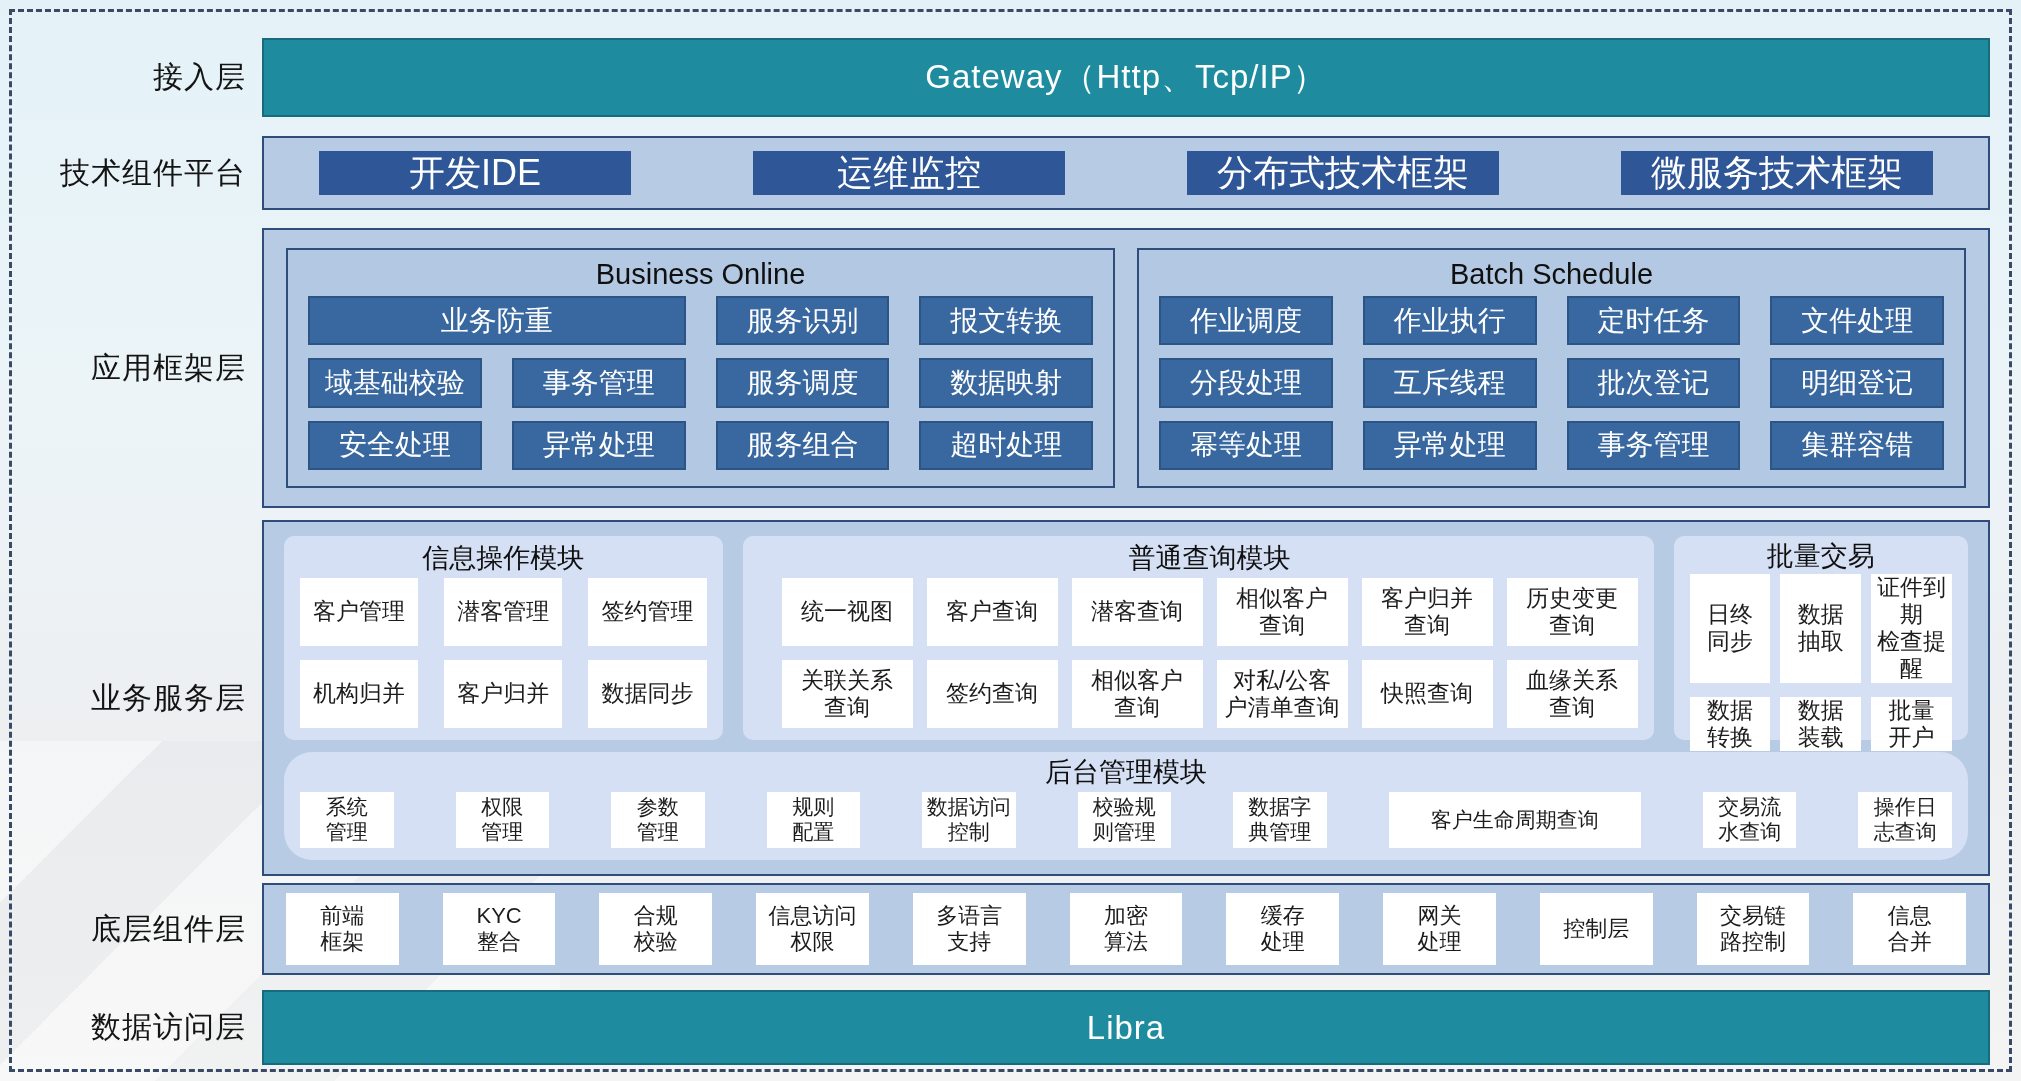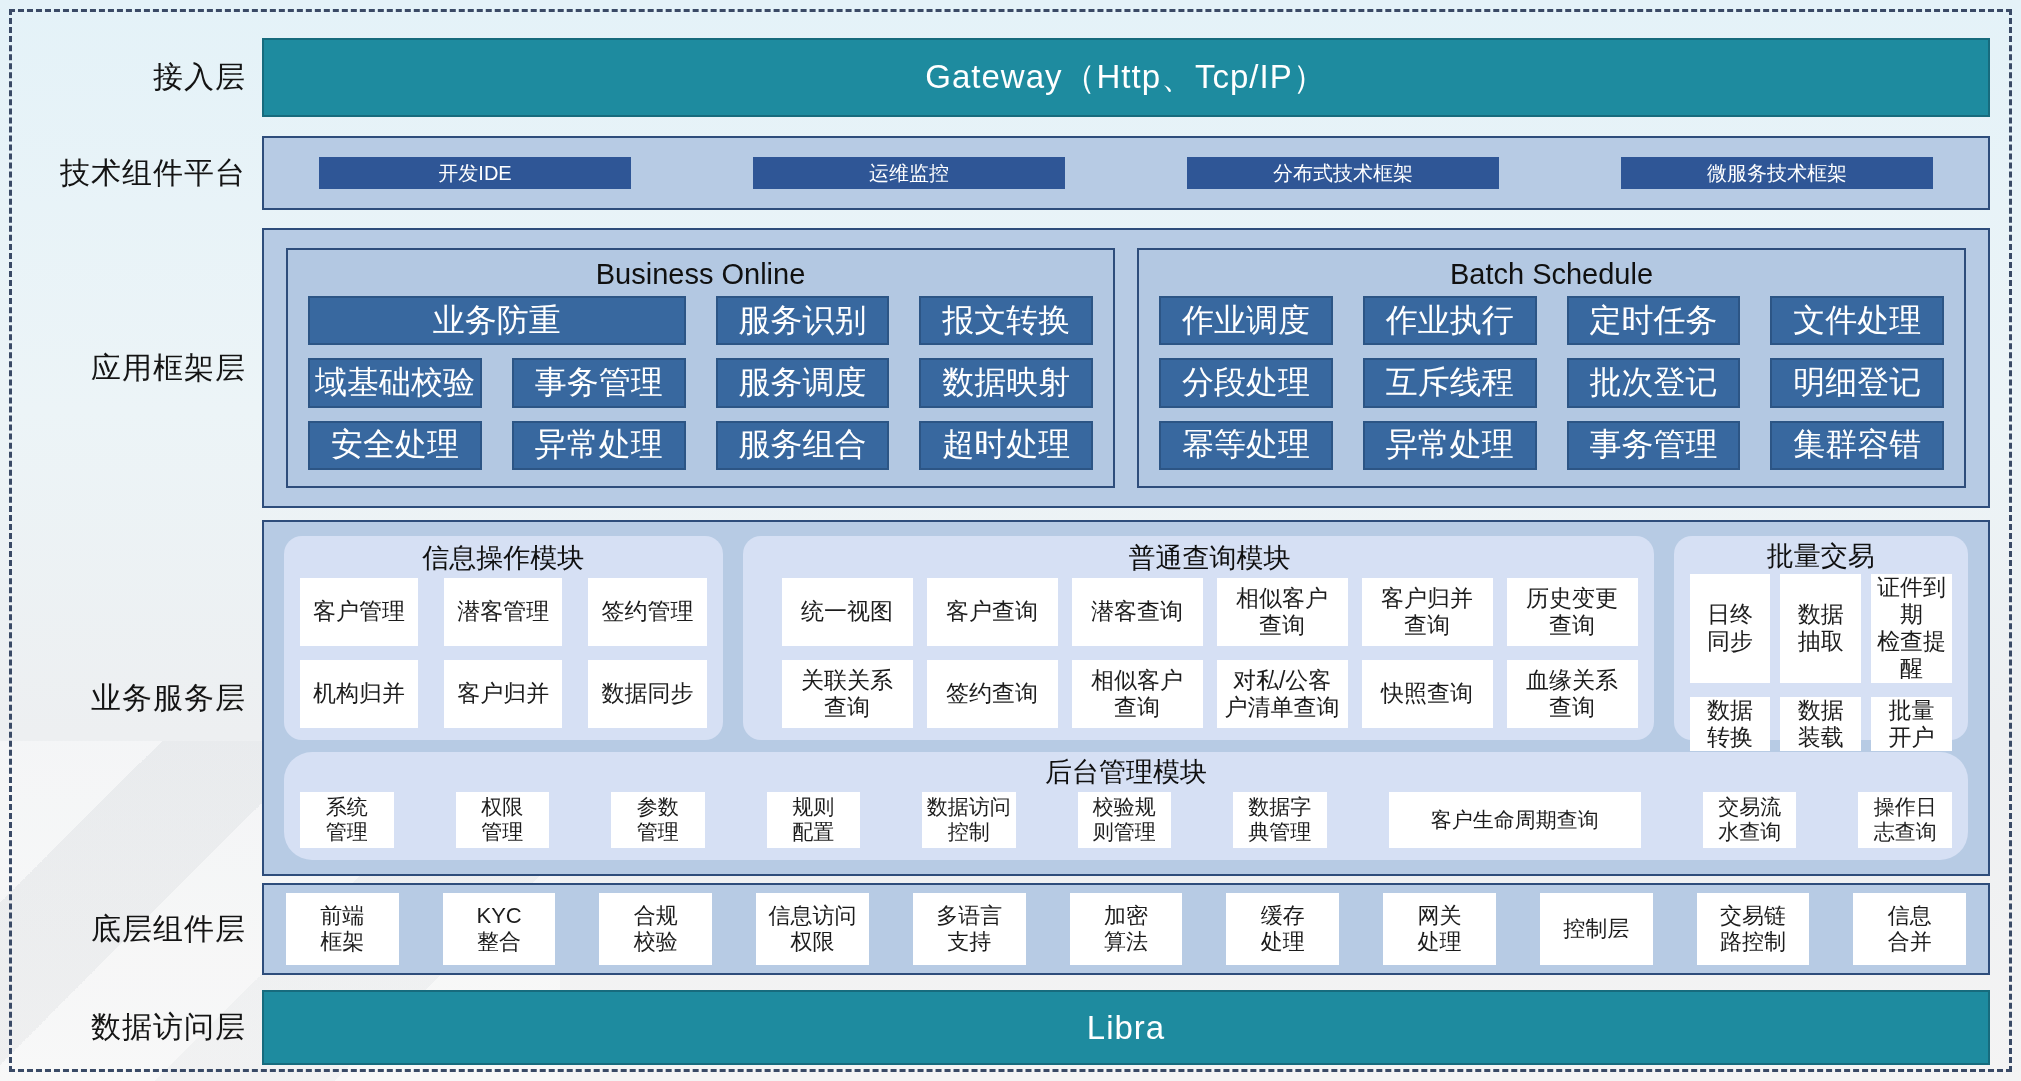--- a/index.html
+++ b/index.html
@@ -22,34 +22,34 @@
   .y-svc{top:520px;height:356px;}
   .y-base{top:883px;height:92px;}
   .y-libra{top:990px;height:75px;}
 
   .teal-bar{background:#1e8b9f;border:2px solid #176b7d;color:#fff;display:flex;align-items:center;justify-content:center;
     font-size:33px;letter-spacing:1px;}
 
   .blue-container{background:#b7cbe4;border:2px solid #2e4d7b;}
 
   .tech-band{display:flex;align-items:center;justify-content:center;gap:122px;}
-  .dark-btn{width:312px;height:32px;background:#2f5696;color:#fff;display:flex;align-items:center;justify-content:center;
-    font-size:20px;}
+  .dark-btn{width:312px;height:44px;background:#2f5696;color:#fff;display:flex;align-items:center;justify-content:center;
+    font-size:36px;}
 
   .app-band{display:flex;gap:22px;padding:18px 22px;}
   .app-panel{flex:1;background:#b3c8e2;border:2px solid #2e4d7b;display:flex;flex-direction:column;padding:2px 20px 16px;box-sizing:border-box;}
   .app-title{height:44px;display:flex;align-items:center;justify-content:center;font-size:29px;color:#101010;}
   .app-grid{flex:1;display:grid;grid-template-columns:repeat(4,1fr);gap:13px 30px;}
   .mid-btn{background:#38689f;border:2px solid #2c5585;color:#fff;display:flex;align-items:center;justify-content:center;
-    font-size:32px;box-sizing:border-box;}
+    font-size:28px;box-sizing:border-box;}
   .span2{grid-column:span 2;}
 
   .svc-band{display:flex;flex-direction:column;gap:12px;padding:14px 20px;}
   .svc-top{flex:1;display:flex;gap:20px;min-height:0;}
-  .svc-panel{background:#d6e0f4;border-radius:18px;display:flex;flex-direction:column;padding:2px 16px 12px;box-sizing:border-box;}
+  .svc-panel{background:#d6e0f4;border-radius:10px;display:flex;flex-direction:column;padding:2px 16px 12px;box-sizing:border-box;}
   .p-info{flex:437;}
   .p-query{flex:920;padding-left:39px;}
   .p-batch{flex:282;}
   .svc-title{height:40px;display:flex;align-items:center;justify-content:center;font-size:27px;color:#101010;}
   .grid3{flex:1;display:grid;grid-template-columns:repeat(3,1fr);gap:14px 26px;}
   .grid6{flex:1;display:grid;grid-template-columns:repeat(6,1fr);gap:14px 14px;}
   .grid3s{flex:1;display:grid;grid-template-columns:repeat(3,1fr);gap:14px 10px;}
   .wbtn{background:#ffffff;color:#1c1c1c;display:flex;align-items:center;justify-content:center;text-align:center;
     font-size:23px;line-height:1.18;white-space:pre-line;}
   .admin-panel{height:108px;background:#d6e0f4;border-radius:28px;display:flex;flex-direction:column;padding:0 16px 12px;box-sizing:border-box;}

